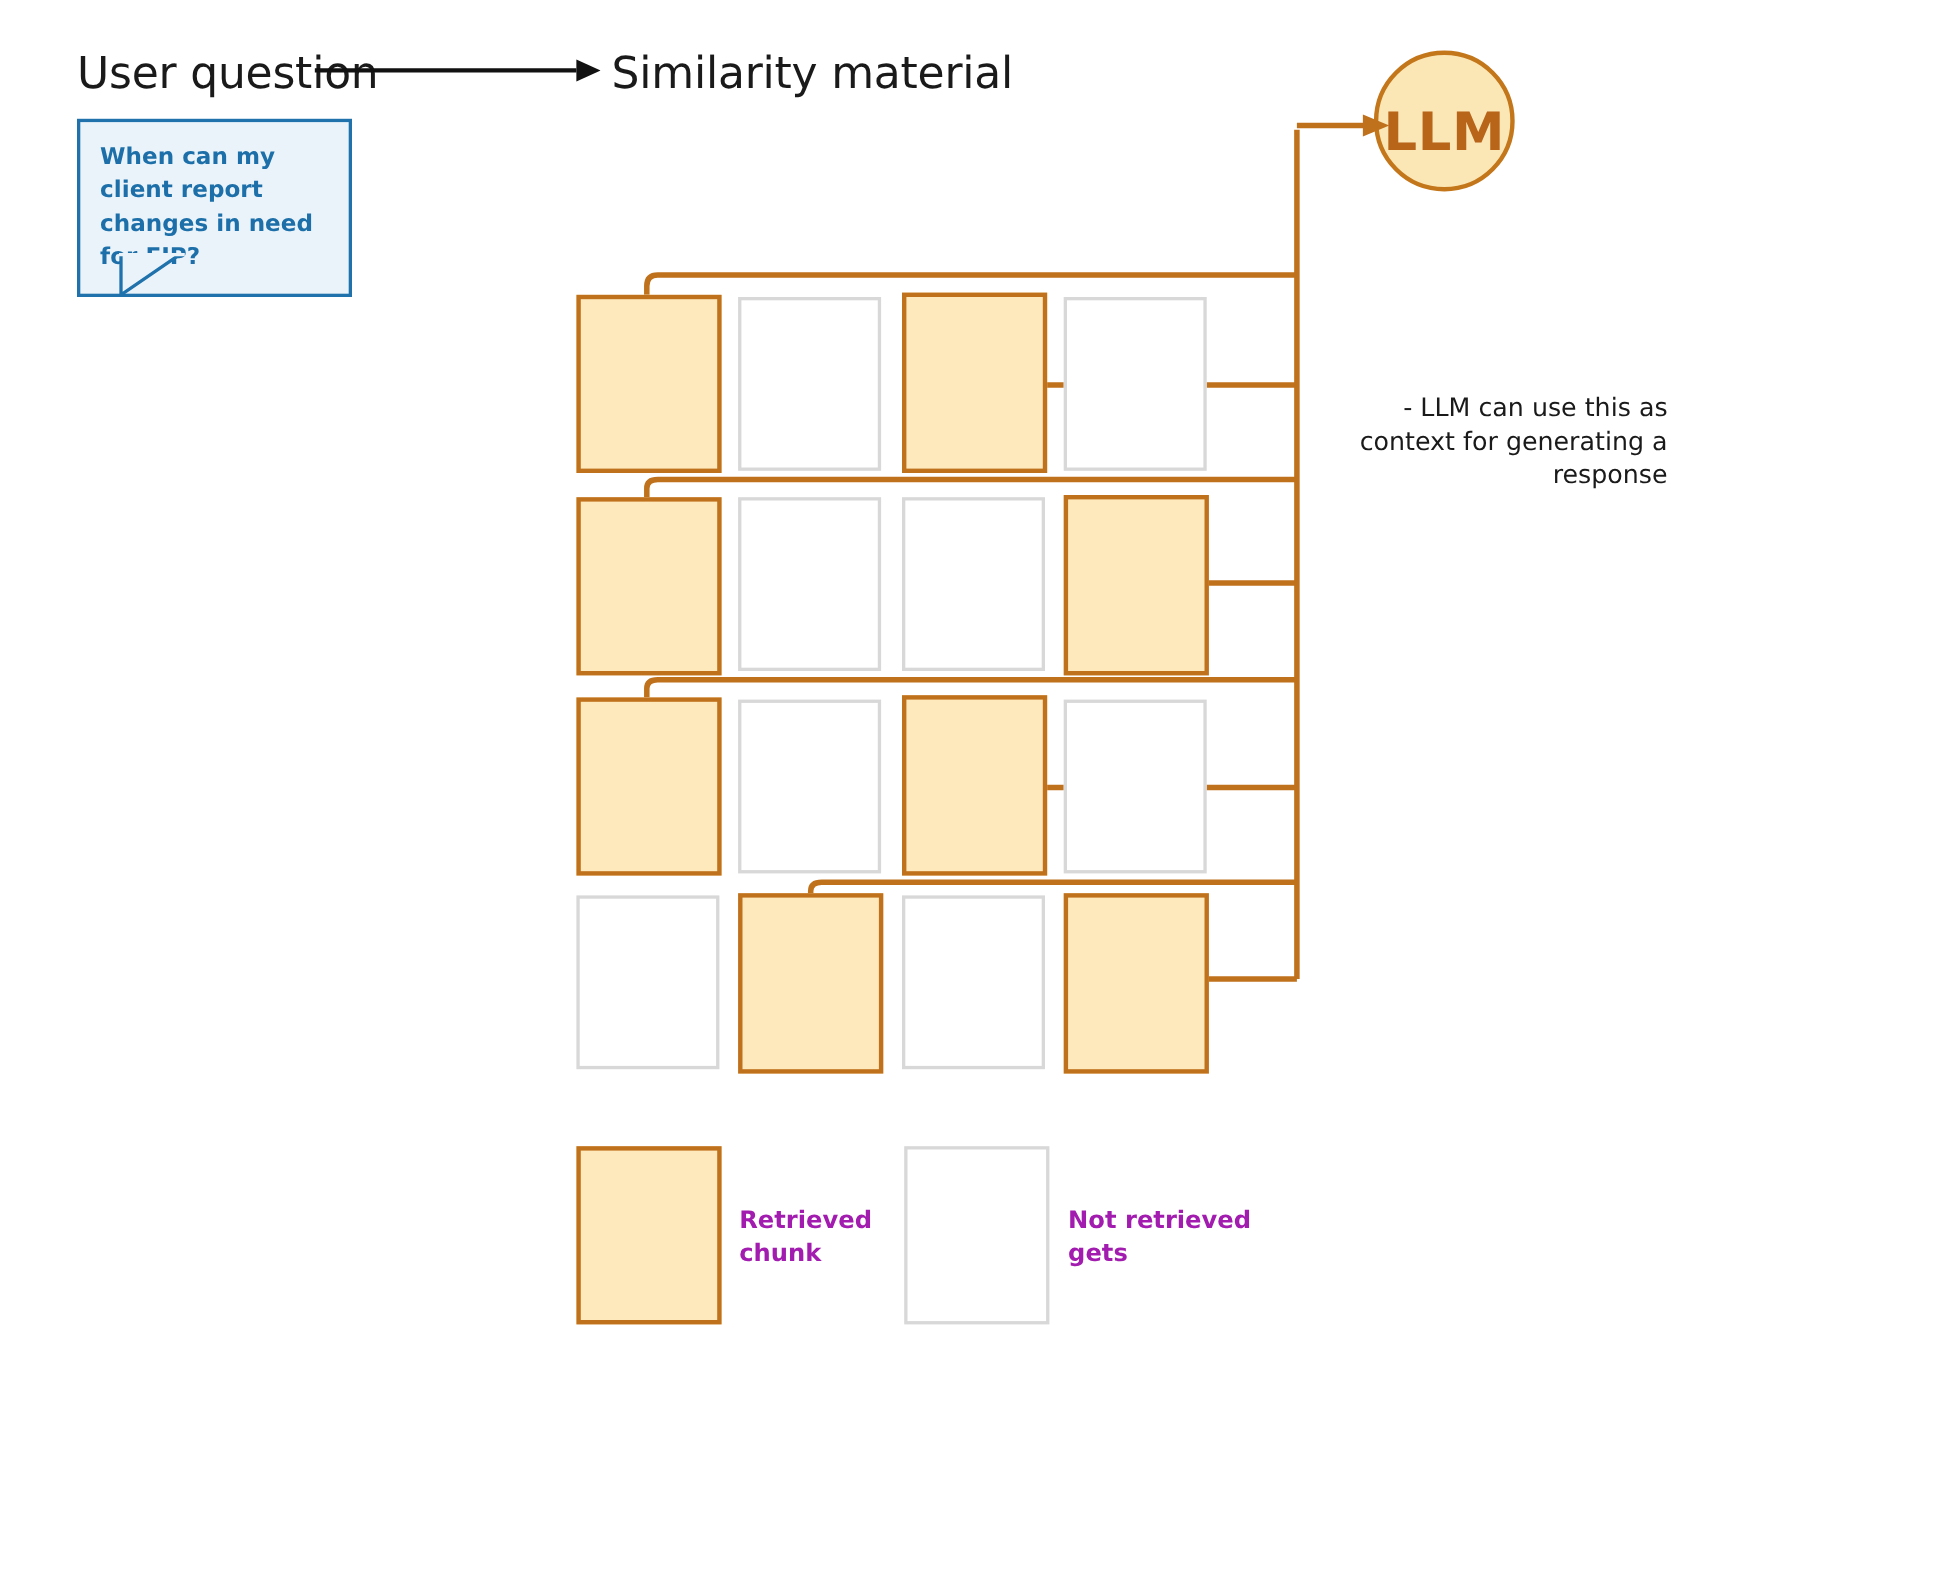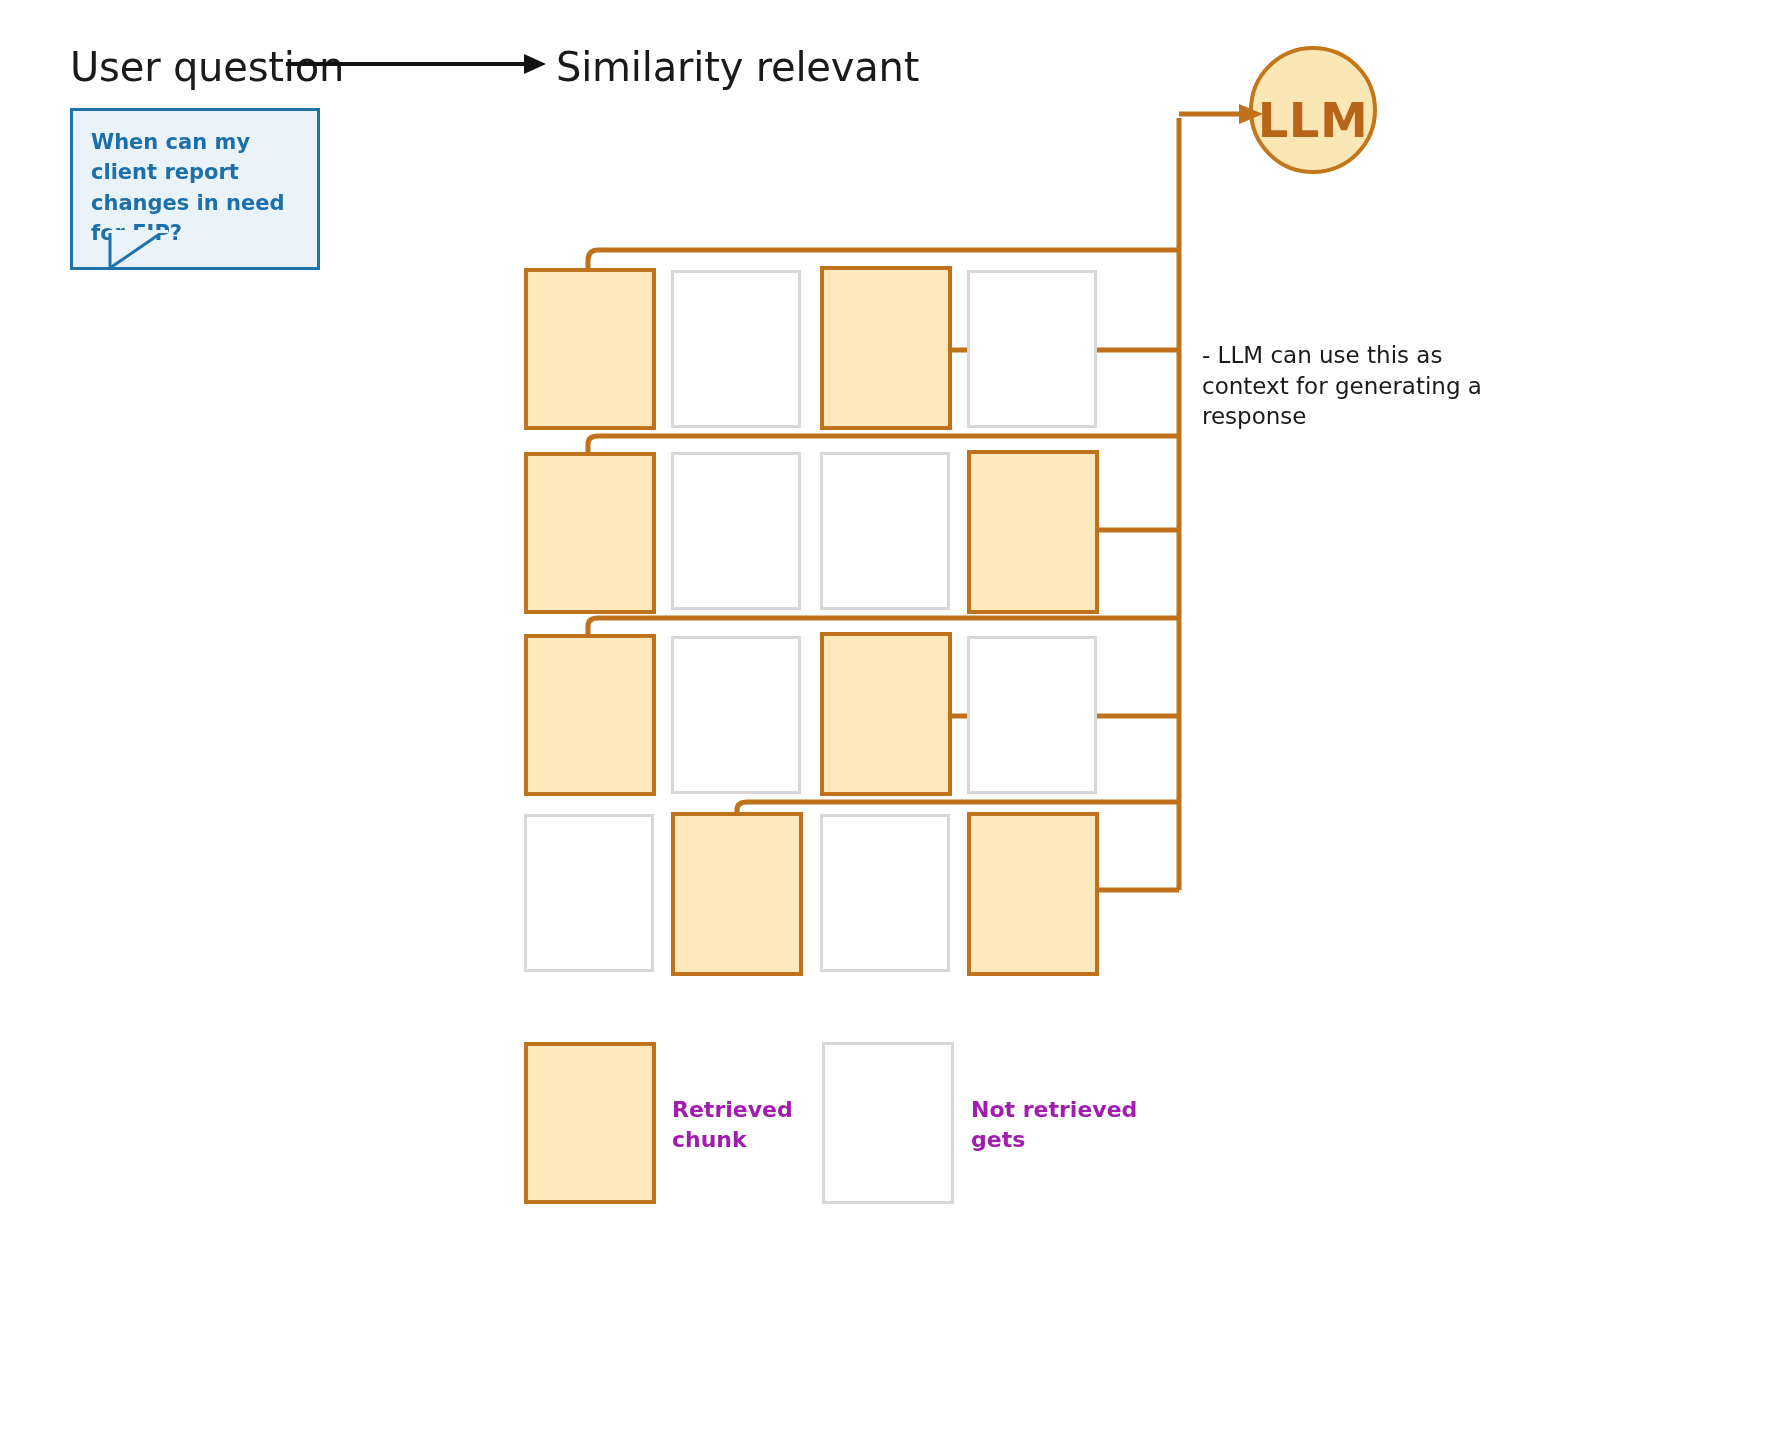--- a/index.html
+++ b/index.html
@@ -124,21 +124,21 @@
   }
   #chatbot-body {
     position: absolute;
     left: 1202px;
     top: 340px;
     width: 330px;
     font-size: 23px;
     line-height: 1.33;
     color: #1a1a1a;
   }
-  #chatbot-body p { margin: 0; }
+  #chatbot-body p { margin: 16px; text-align: right; }
 
   
   #chunk-grid {
     position: absolute;
     left: 0;
     top: 0;
     width: 1773px;
     height: 1445px;
   }
   .chunk {
@@ -209,21 +209,21 @@
 
   <div id="question-bubble">
     <div class="bubble-text">When can my client report changes in need for FIP?</div>
   </div>
   <svg class="bubble-tail" viewBox="0 0 62 40" width="62" height="40">
     <path d="M 2,1 L 2,38 L 56,1" fill="#eaf3fa" stroke="none"></path>
     <path d="M 2,1 L 2,38 L 56,1" fill="none" stroke="#1f72ab" stroke-width="3" stroke-linejoin="miter"></path>
     <line x1="0" y1="1" x2="60" y2="1" stroke="#eaf3fa" stroke-width="4"></line>
   </svg>
 
-  <div id="similarity-heading">Similarity relevant</div>
+  <div id="similarity-heading">Similarity material</div>
   <div id="similarity-body">
   </div>
 
   <div id="llm-node">
     <span class="llm-text">LLM</span>
   </div>
 
   <div id="chatbot-body">
     <p>- LLM can use this as context for generating a response</p>
   </div>

